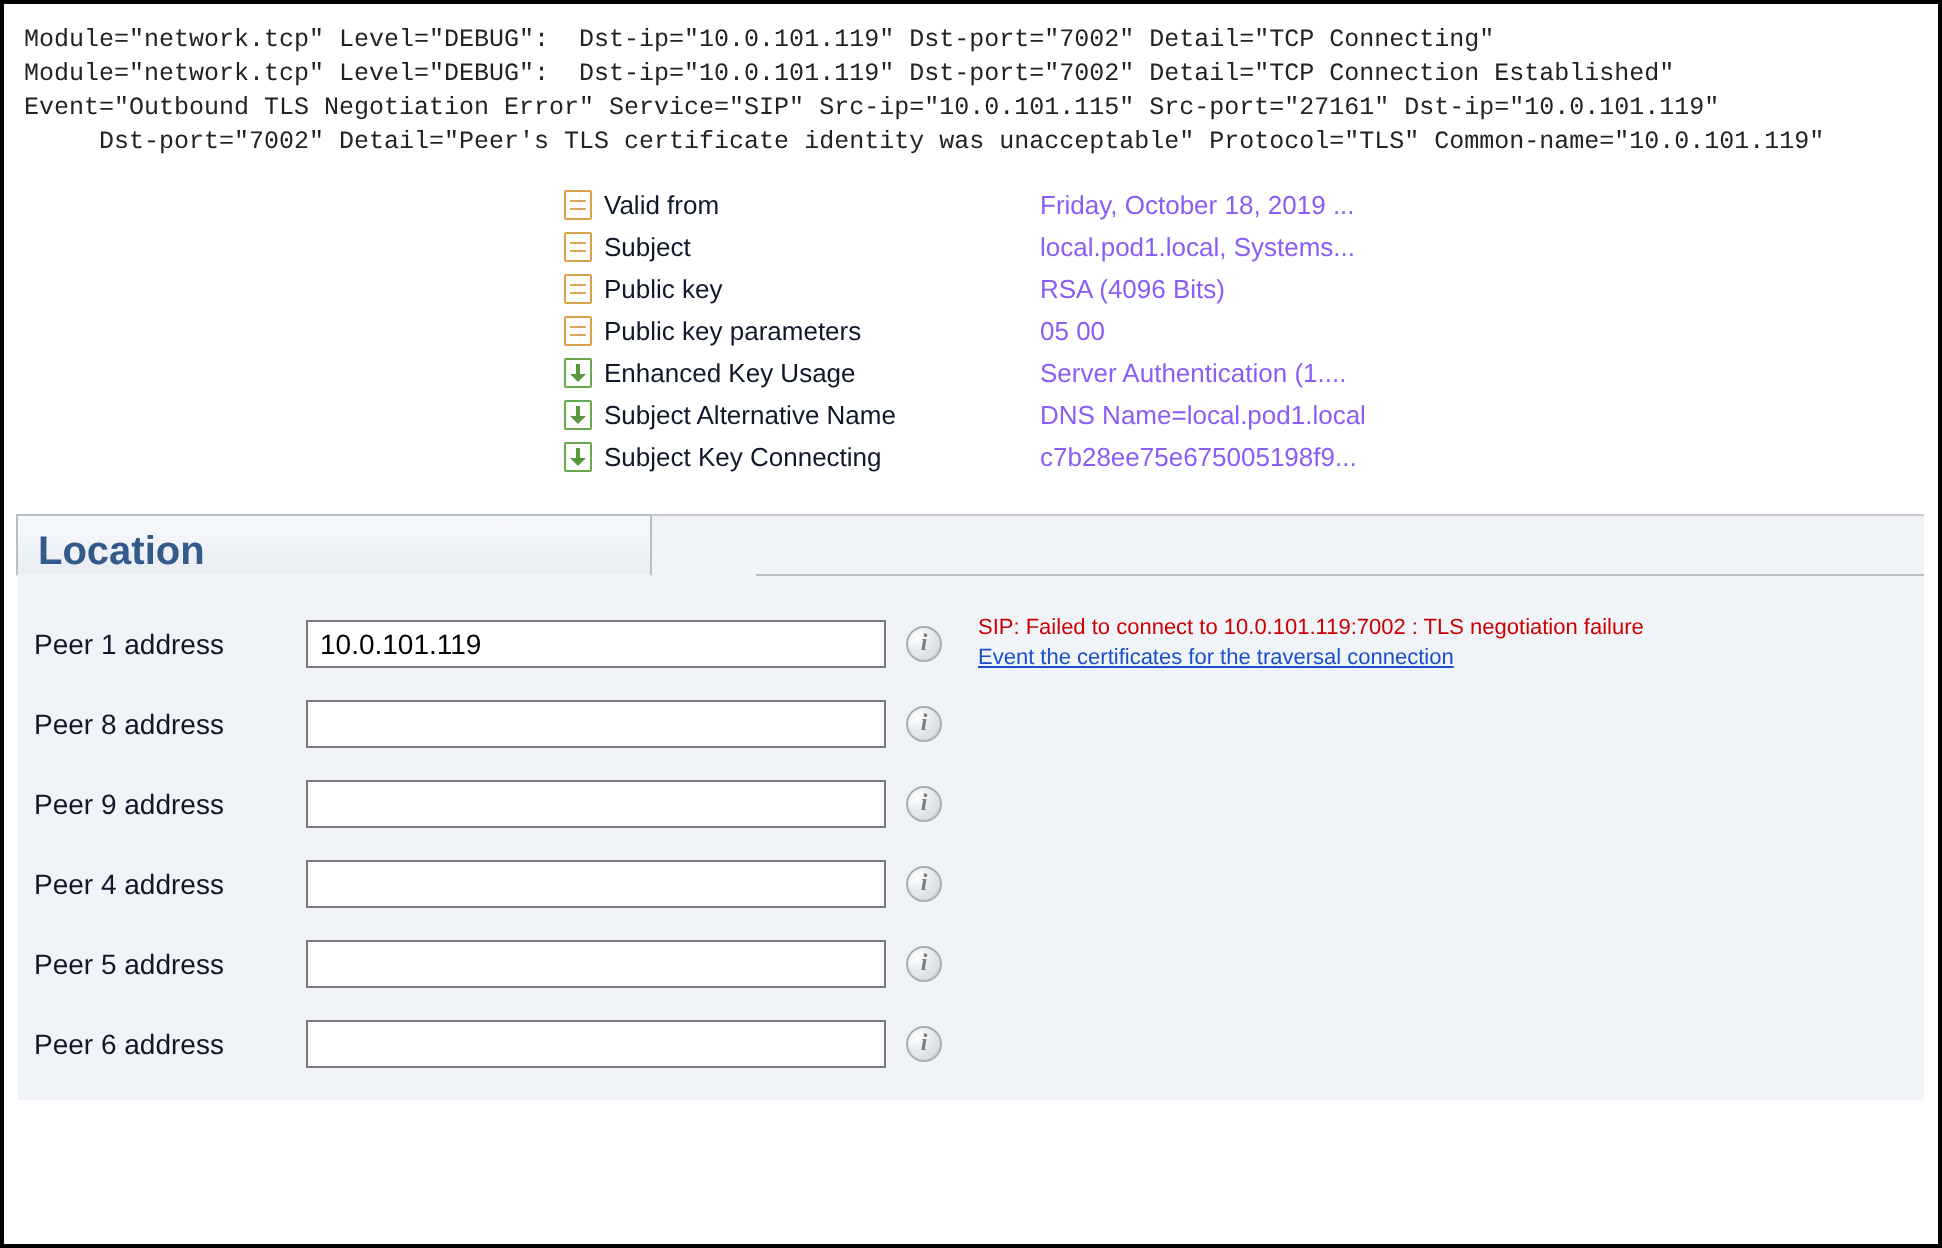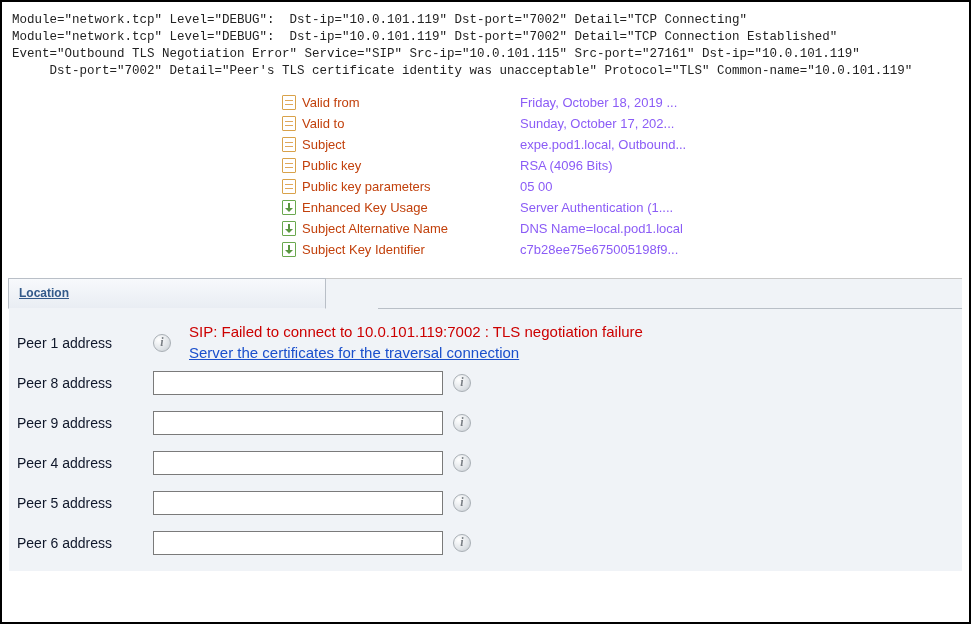--- a/index.html
+++ b/index.html
@@ -34,21 +34,21 @@
     align-items: center;
     height: 21px;
   }
   .cert-label-cell {
     display: flex;
     align-items: center;
     width: 238px;
     gap: 6px;
   }
   .cert-label {
-    color: #c2410c;
+    color: #0f172a;
     font-size: 13px;
   }
   .cert-value {
     color: #8b5cf6;
     font-size: 13px;
   }
   
   .doc-icon {
     width: 14px; height: 15px;
     background: #fff;
@@ -106,23 +106,22 @@
     position: absolute;
     left: -1px;
     top: -1px;
     height: 31px;
     width: 318px;
     background: linear-gradient(#f7f9fc,#e9edf3);
     border: 1px solid #b9bfc7;
     border-bottom: 1px solid #f0f3f7;
     color: #335a8a;
     font-weight: bold;
-    font-size: 12px;
+    font-size: 20px;
     padding: 7px 10px 0 10px;
-    text-decoration: underline;
   }
   .loc-hr {
     position: absolute;
     left: 369px;
     right: 0;
     top: 29px;
     height: 1px;
     background: #b9bfc7;
   }
   .peer-rows {
@@ -158,21 +157,21 @@
     justify-content: center;
     font-style: italic;
     font-weight: bold;
     font-family: Georgia, serif;
     color: #7a7f85;
     font-size: 12px;
     flex: 0 0 auto;
   }
   .error-block {
     margin-left: 8px;
-    font-size: 15px;
+    font-size: 11px;
     line-height: 1.35;
   }
   .error-text { color: #cc0000; }
   .error-link {
     color: #1a4fcc;
     text-decoration: underline;
     cursor: pointer;
   }
 </style>
 </head>
@@ -189,30 +188,23 @@
     <div class="cert-row">
       <div class="cert-label-cell">
           <span class="doc-icon"></span>
           <span class="cert-label">Valid from</span>
         </div>
       <div class="cert-value">Friday, October 18, 2019 ...</div>
     </div>
     <div class="cert-row">
       <div class="cert-label-cell">
           <span class="doc-icon"></span>
-          <span class="cert-label">Valid to</span>
-        </div>
-      <div class="cert-value">Sunday, October 17, 202...</div>
-    </div>
-    <div class="cert-row">
-      <div class="cert-label-cell">
-          <span class="doc-icon"></span>
           <span class="cert-label">Subject</span>
         </div>
-      <div class="cert-value">expe.pod1.local, Outbound...</div>
+      <div class="cert-value">local.pod1.local, Systems...</div>
     </div>
     <div class="cert-row">
       <div class="cert-label-cell">
           <span class="doc-icon"></span>
           <span class="cert-label">Public key</span>
         </div>
       <div class="cert-value">RSA (4096 Bits)</div>
     </div>
     <div class="cert-row">
       <div class="cert-label-cell">
@@ -231,40 +223,41 @@
     <div class="cert-row">
       <div class="cert-label-cell">
           <span class="ext-icon"></span>
           <span class="cert-label">Subject Alternative Name</span>
         </div>
       <div class="cert-value">DNS Name=local.pod1.local</div>
     </div>
     <div class="cert-row">
       <div class="cert-label-cell">
           <span class="ext-icon"></span>
-          <span class="cert-label">Subject Key Identifier</span>
+          <span class="cert-label">Subject Key Connecting</span>
         </div>
       <div class="cert-value">c7b28ee75e675005198f9...</div>
     </div>
   </div>
 
   <div class="location-panel">
     <div class="location-tab-bar">
       <div class="location-tab">Location</div>
       <div class="loc-hr"></div>
     </div>
 
     <div class="peer-rows">
 
       <div class="peer-row">
         <div class="peer-label">Peer 1 address</div>
+        <input class="peer-input" type="text" value="10.0.101.119" style="">
         <span class="info-icon">i</span>
         <div class="error-block">
           <span class="error-text">SIP: Failed to connect to 10.0.101.119:7002 : TLS negotiation failure</span><br>
-          <span class="error-link">Server the certificates for the traversal connection</span>
+          <span class="error-link">Event the certificates for the traversal connection</span>
         </div>
       </div>
 
       <div class="peer-row">
         <div class="peer-label">Peer 8 address</div>
         <input class="peer-input" type="text" value="" style="">
         <span class="info-icon">i</span>
       </div>
 
       <div class="peer-row">

